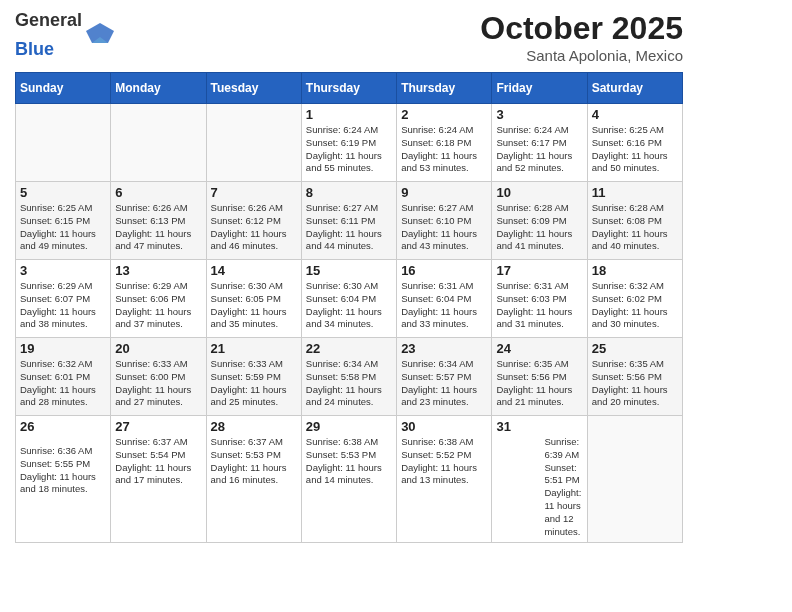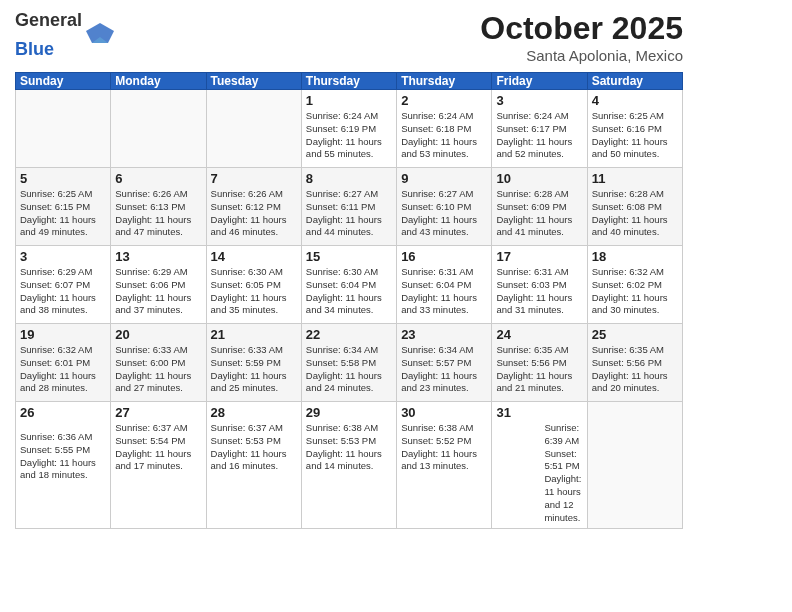--- a/index.html
+++ b/index.html
@@ -54,21 +54,21 @@
     table {
       width: 100%;
       border-collapse: collapse;
       table-layout: fixed;
     }
     thead tr th {
       background-color: #2563c0;
       color: #fff;
       font-size: 12px;
       font-weight: bold;
-      padding: 1px 4px;
+      padding: 8px 4px;
       text-align: left;
       border: 1px solid #1a4fa0;
     }
     tbody tr td {
       border: 1px solid #ccc;
       vertical-align: top;
       padding: 3px 4px;
       font-size: 10px;
       color: #333;
       height: 78px;

